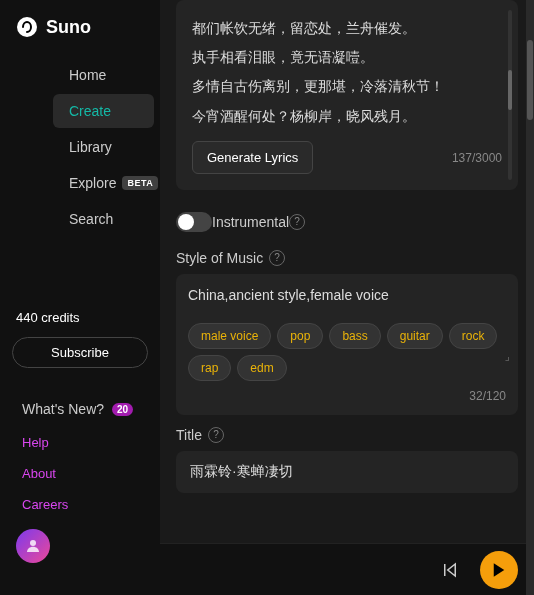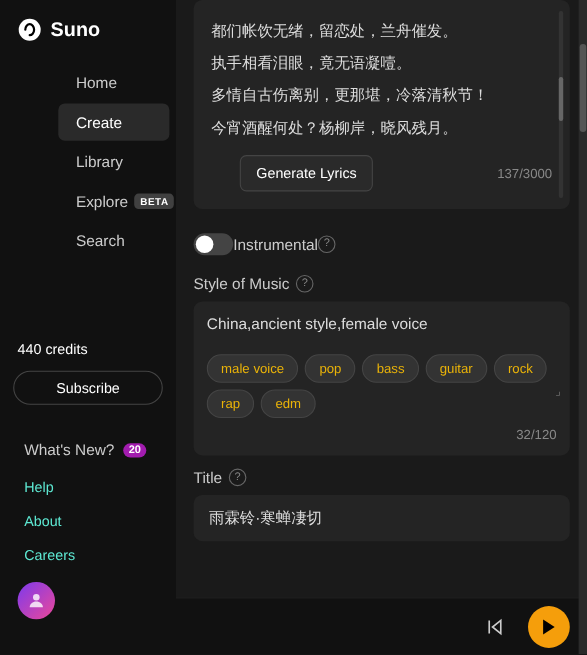--- a/index.html
+++ b/index.html
@@ -52,21 +52,21 @@
       color: #ccc;
       cursor: pointer;
       border-radius: 6px;
       margin: 0 6px;
       display: flex;
       align-items: center;
       gap: 6px;
     }
     .sidebar-item.active {
       background: #2a2a2a;
-      color: #ffffff;
+      color: #14b8a6;
       font-weight: 500;
     }
     .beta-badge {
       background: #404040;
       color: #fff;
       font-size: 9px;
       padding: 2px 5px;
       border-radius: 4px;
       font-weight: 700;
       letter-spacing: 0.5px;
@@ -110,21 +110,21 @@
       background: #a21caf;
       color: #fff;
       font-size: 10px;
       padding: 1px 5px;
       border-radius: 10px;
       font-weight: 700;
     }
     .sidebar-link {
       padding: 7px 22px;
       font-size: 13px;
-      color: #5eead4;
+      color: #d946ef;
       cursor: pointer;
     }
     .user-avatar {
       width: 34px;
       height: 34px;
       border-radius: 50%;
       overflow: hidden;
       margin: 8px 16px;
       cursor: pointer;
       background: linear-gradient(135deg, #7c3aed, #ec4899);
@@ -203,21 +203,20 @@
 
     .generate-lyrics-btn {
       background: #2a2a2a;
       border: 1px solid #444;
       color: #fff;
       padding: 8px 14px;
       border-radius: 6px;
       font-size: 13px;
       cursor: pointer;
       font-weight: 500;
-      margin-left: 26px;
     }
     .lyrics-counter {
       font-size: 12px;
       color: #888;
       float: right;
       margin-top: 2px;
     }
     .lyrics-bottom-row {
       display: flex;
       align-items: center;

